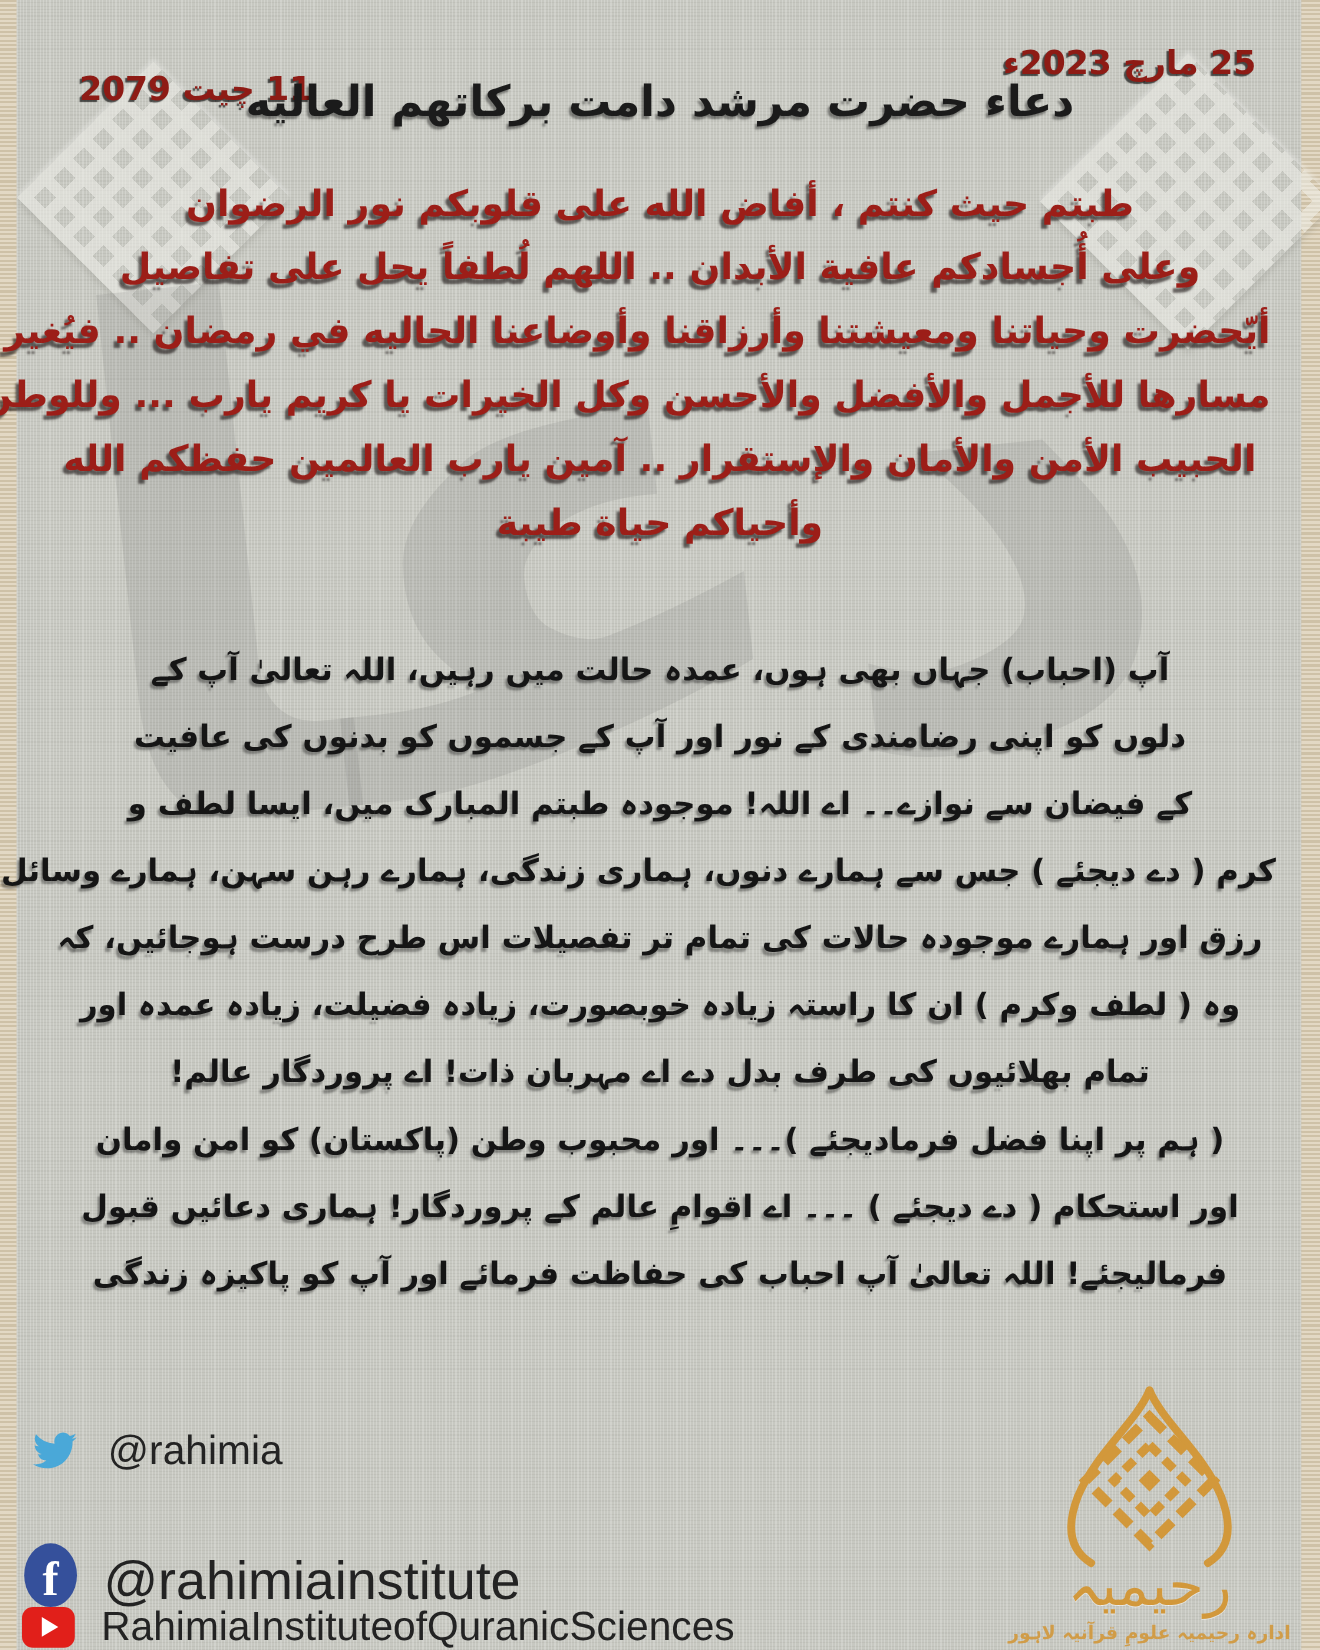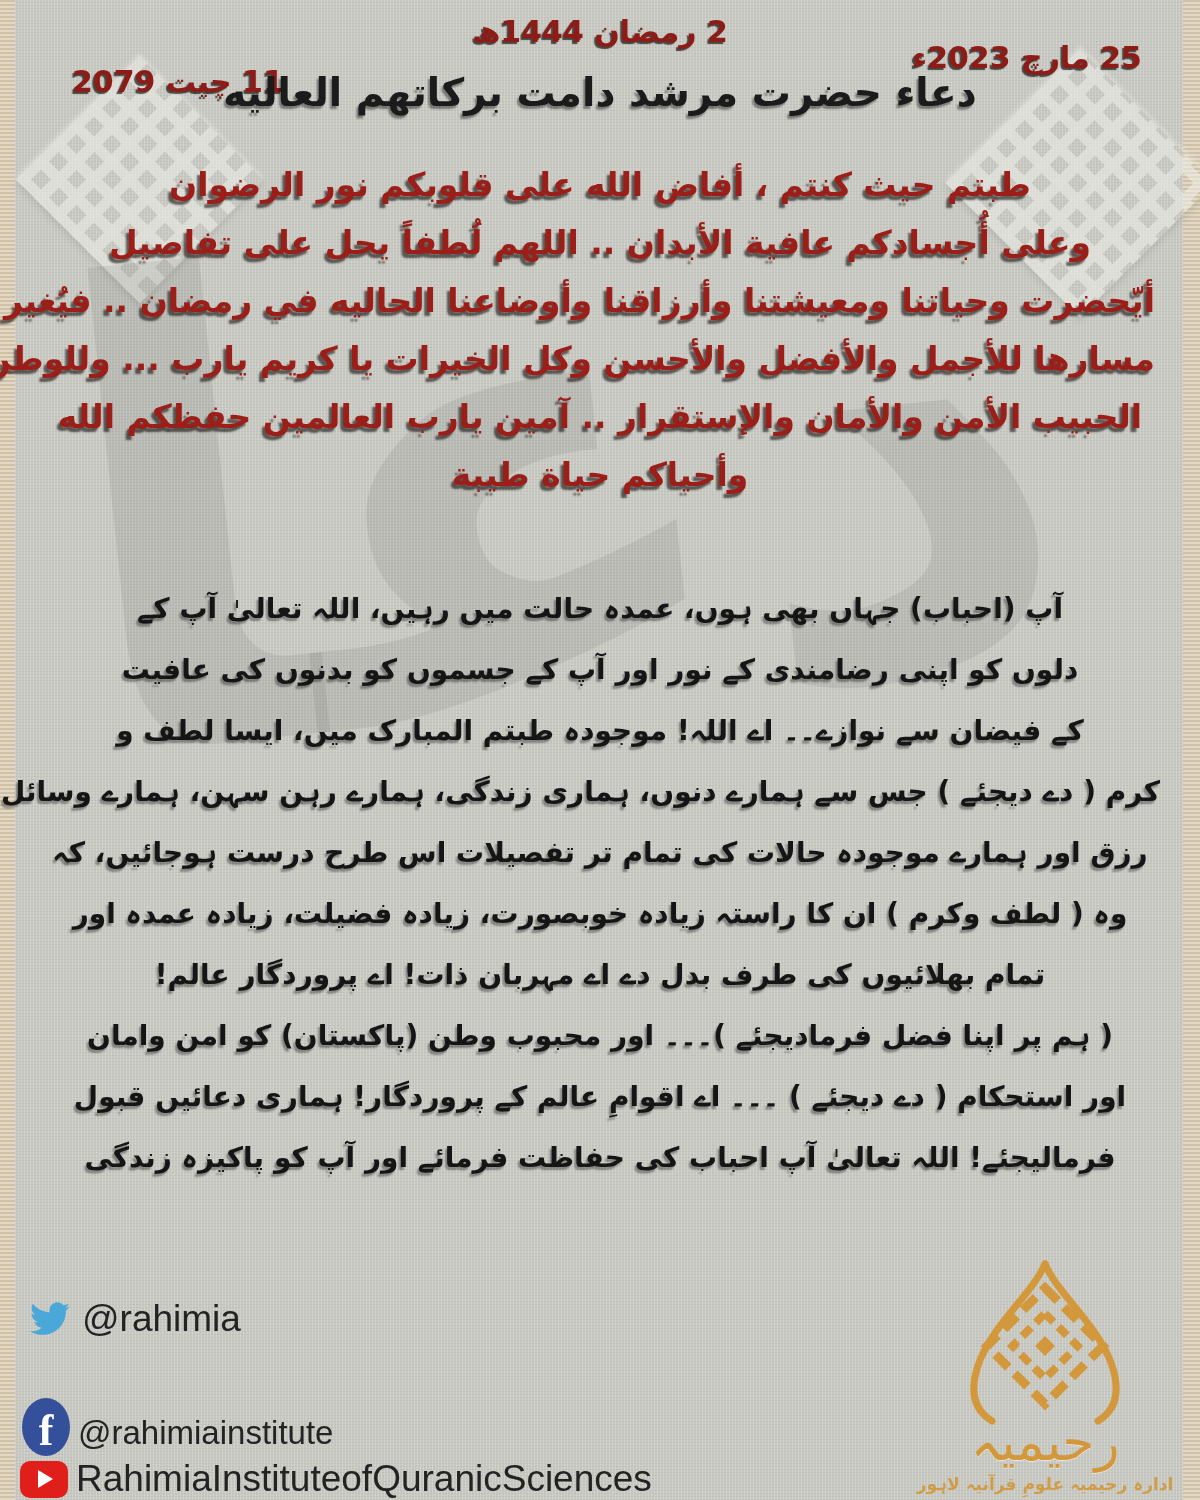--- a/index.html
+++ b/index.html
@@ -61,29 +61,29 @@
   }
 
   
   .urdu-block { position:absolute; top:578px; left:40px; right:40px; text-align:center; }
   .urdu-line {
     font-size:28px; font-weight:600; color:#151515; line-height:61px; white-space:nowrap;
     text-shadow:-2px 3px 2px rgba(0,0,0,0.35);
   }
 
   
-  .social-row { position:absolute; display:flex; align-items:center; gap:8px;
+  .social-row { position:absolute; display:flex; align-items:center; gap:24px;
     color:#232323; font-family:"Liberation Sans", sans-serif; }
   .social-row .handle { white-space:nowrap; }
   .row-twitter { top:1298px; left:26px; }
   .row-twitter .handle { font-size:37px; }
   .row-website { top:1350px; left:30px; }
   .row-website .handle { font-size:41px; }
   .row-facebook { top:1398px; left:22px; }
-  .row-facebook .handle { font-size:33px;margin-top:12px; }
+  .row-facebook .handle { font-size:49px;margin-top:12px; }
   .row-youtube { top:1458px; left:20px; }
   .row-youtube .handle { font-size:37px; }
 
   .icon-twitter { width:48px; height:40px; display:block; }
   .icon-website {
     width:32px; height:36px; background:#e5cf9b; border:2px solid #cfa95f;
     background-image:
       repeating-linear-gradient(90deg, #bd9243 0 3px, rgba(0,0,0,0) 3px 8px),
       repeating-linear-gradient(0deg, #bd9243 0 3px, rgba(0,0,0,0) 3px 8px);
     opacity:.85;
@@ -116,21 +116,20 @@
 <div class="page">
 
   <div class="edge left"></div>
   <div class="edge right"></div>
 
   <div class="corner-diamond tl"></div>
   <div class="corner-diamond tr"></div>
 
   <div class="watermark rtl">دعا</div>
 
-  <div class="date hijri rtl">2 رمضان 1444ھ</div>
   <div class="date gregorian rtl">25 مارچ 2023ء</div>
   <div class="date bikrami rtl">11 چیت 2079</div>
 
   <div class="page-title rtl">دعاء حضرت مرشد دامت برکاتهم العالیه</div>
 
   <div class="arabic-block rtl">
     <div class="arabic-line">طبتم حيث كنتم ، أفاض الله على قلوبكم نور الرضوان</div>
     <div class="arabic-line">وعلى أُجسادكم عافية الأبدان .. اللهم لُطفاً يحل على تفاصيل</div>
     <div class="arabic-line">أيّحضرت وحياتنا ومعيشتنا وأرزاقنا وأوضاعنا الحاليه في رمضان .. فيُغير</div>
     <div class="arabic-line">مسارها للأجمل والأفضل والأحسن وكل الخيرات يا كريم يارب ... وللوطن</div>

